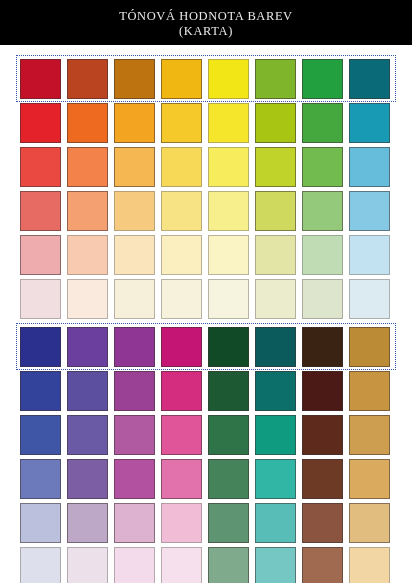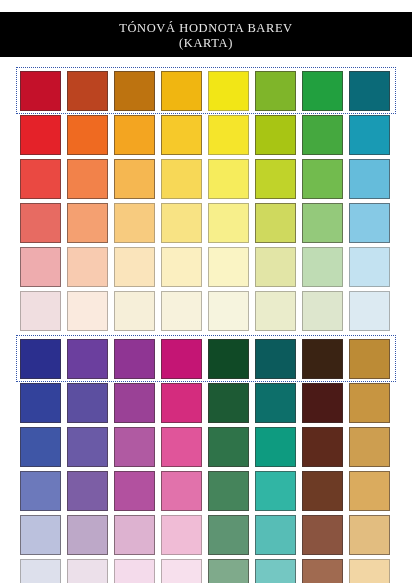--- a/index.html
+++ b/index.html
@@ -24,21 +24,20 @@
   .header {
     width: 412px;
     height: 45px;
     background: #000000;
     display: flex;
     flex-direction: column;
     align-items: center;
     justify-content: center;
     box-sizing: border-box;
     padding-top: 2px;
-    margin-top: 12px;
   }
   .header-line {
     color: #e8e8e8;
     font-family: "Liberation Serif", serif;
     font-size: 12.5px;
     letter-spacing: 0.6px;
     line-height: 15px;
     text-align: center;
     white-space: nowrap;
   }

